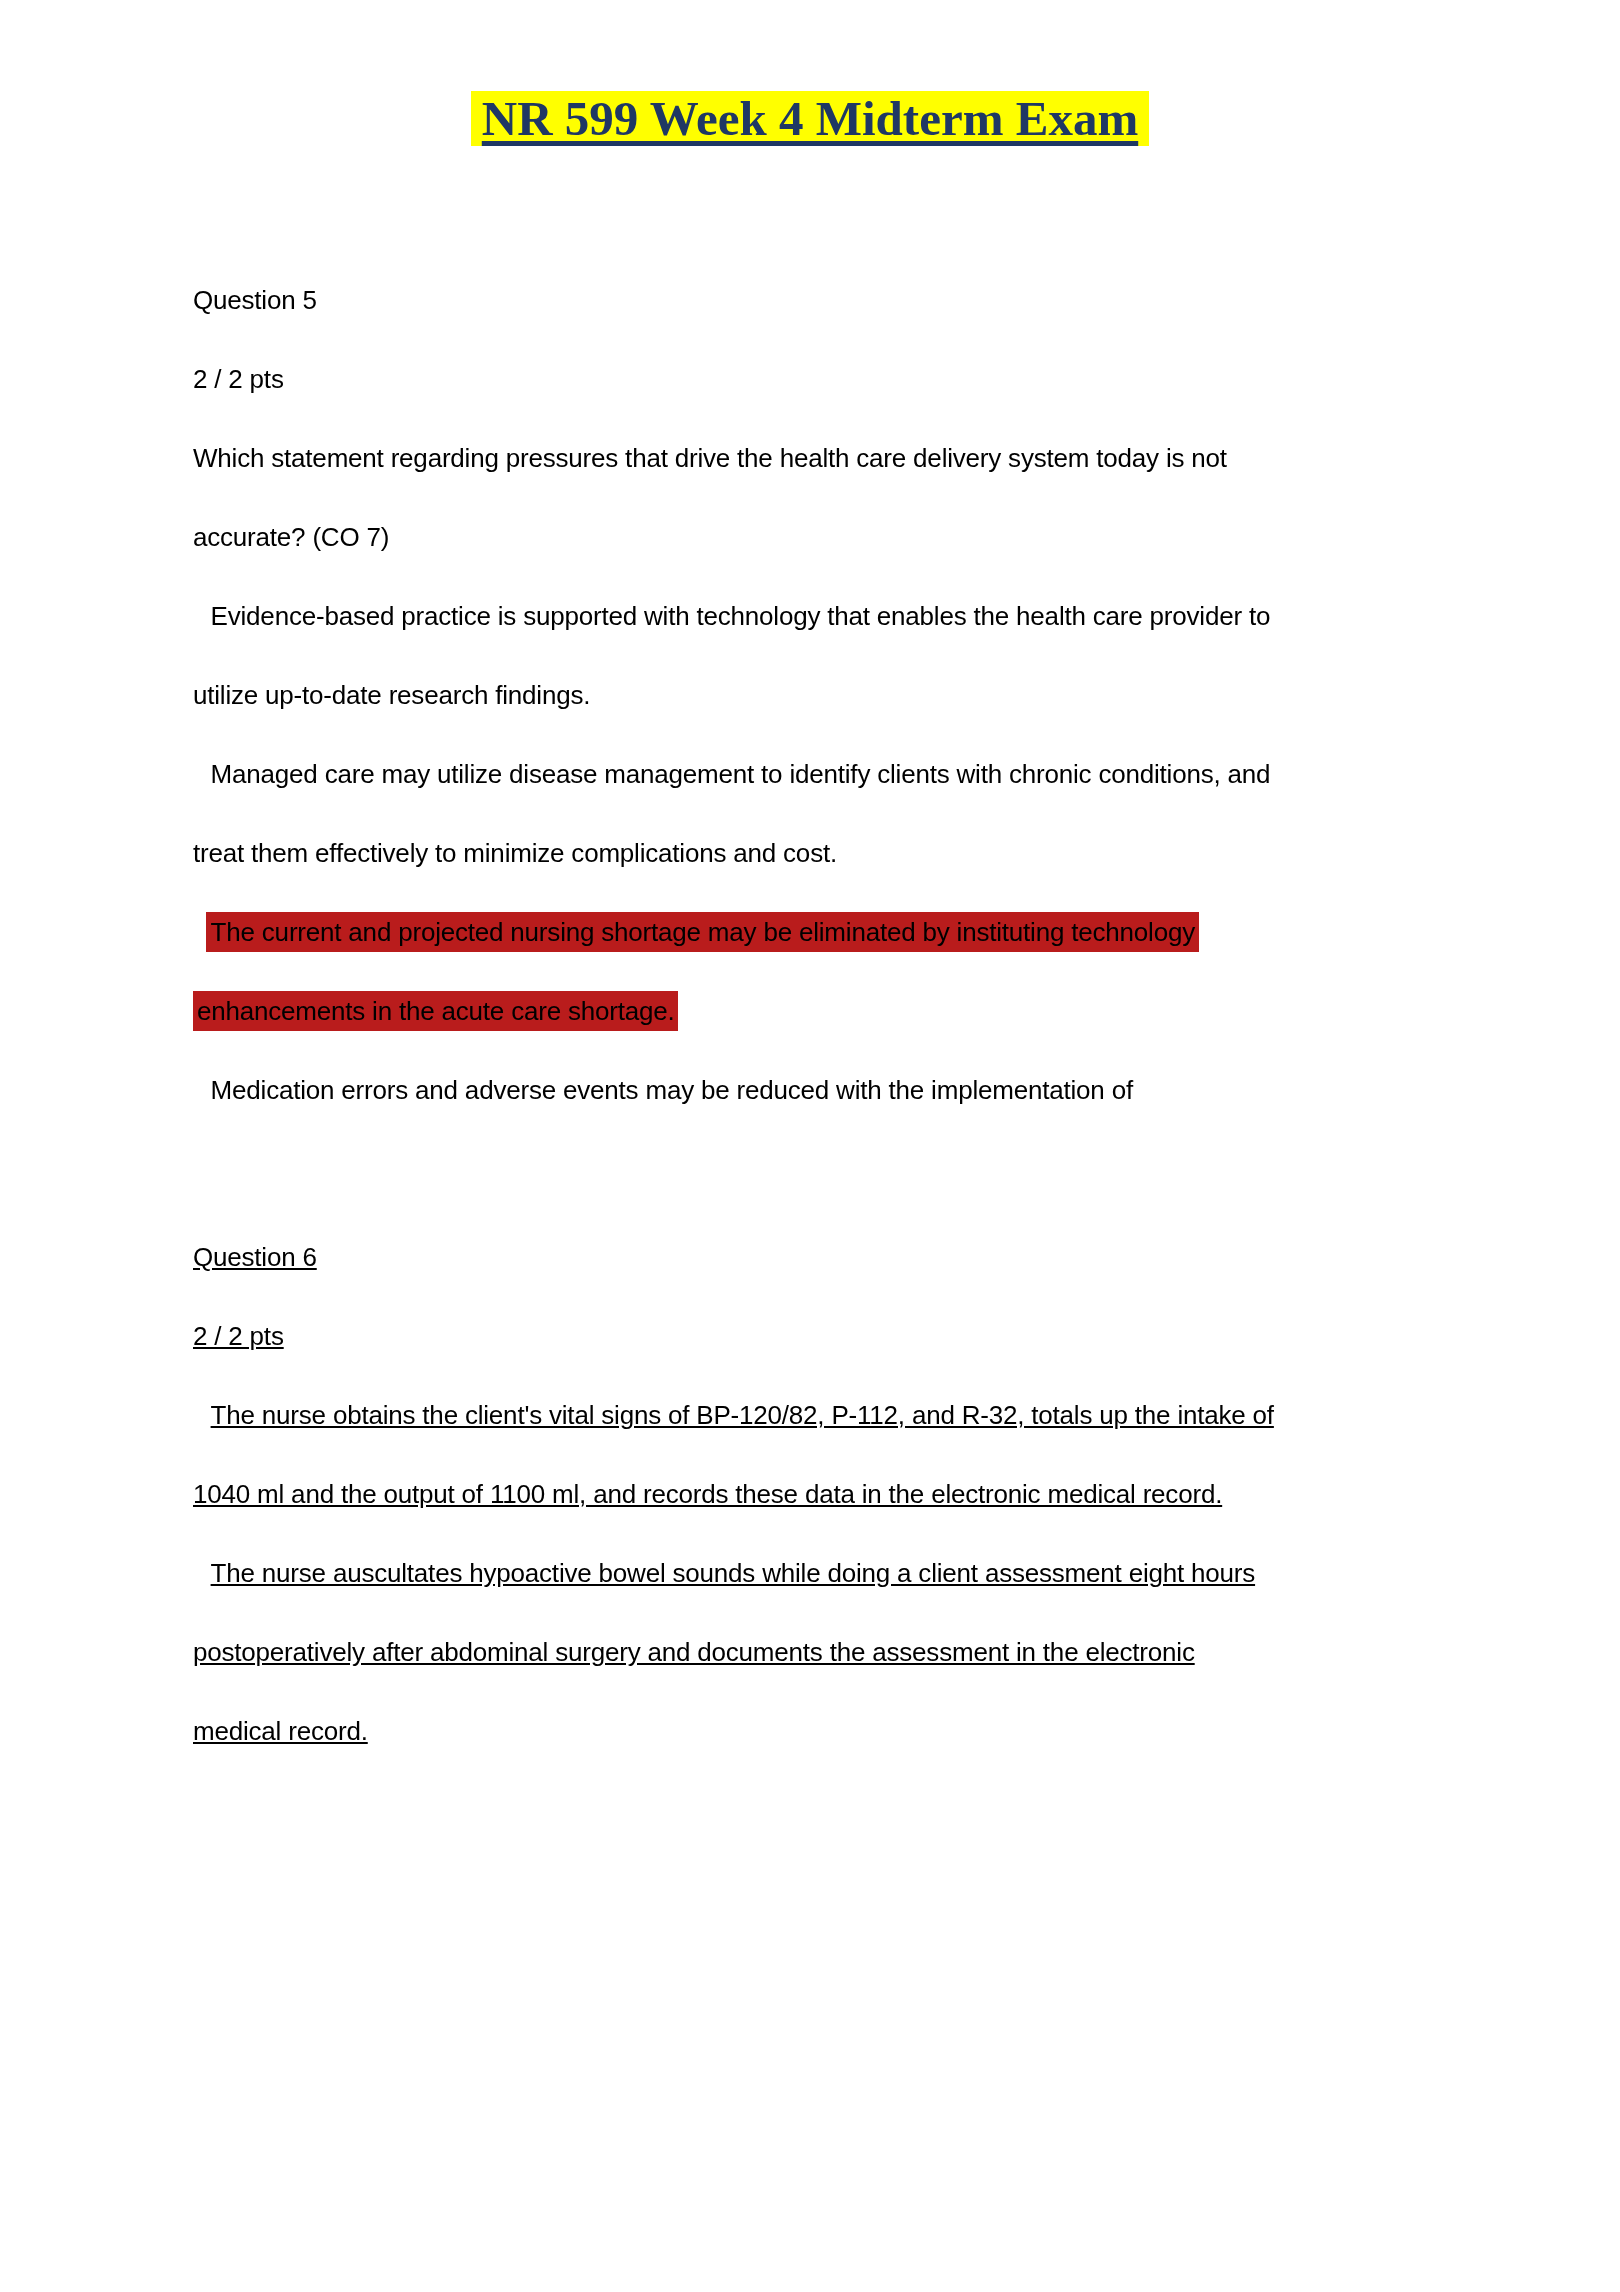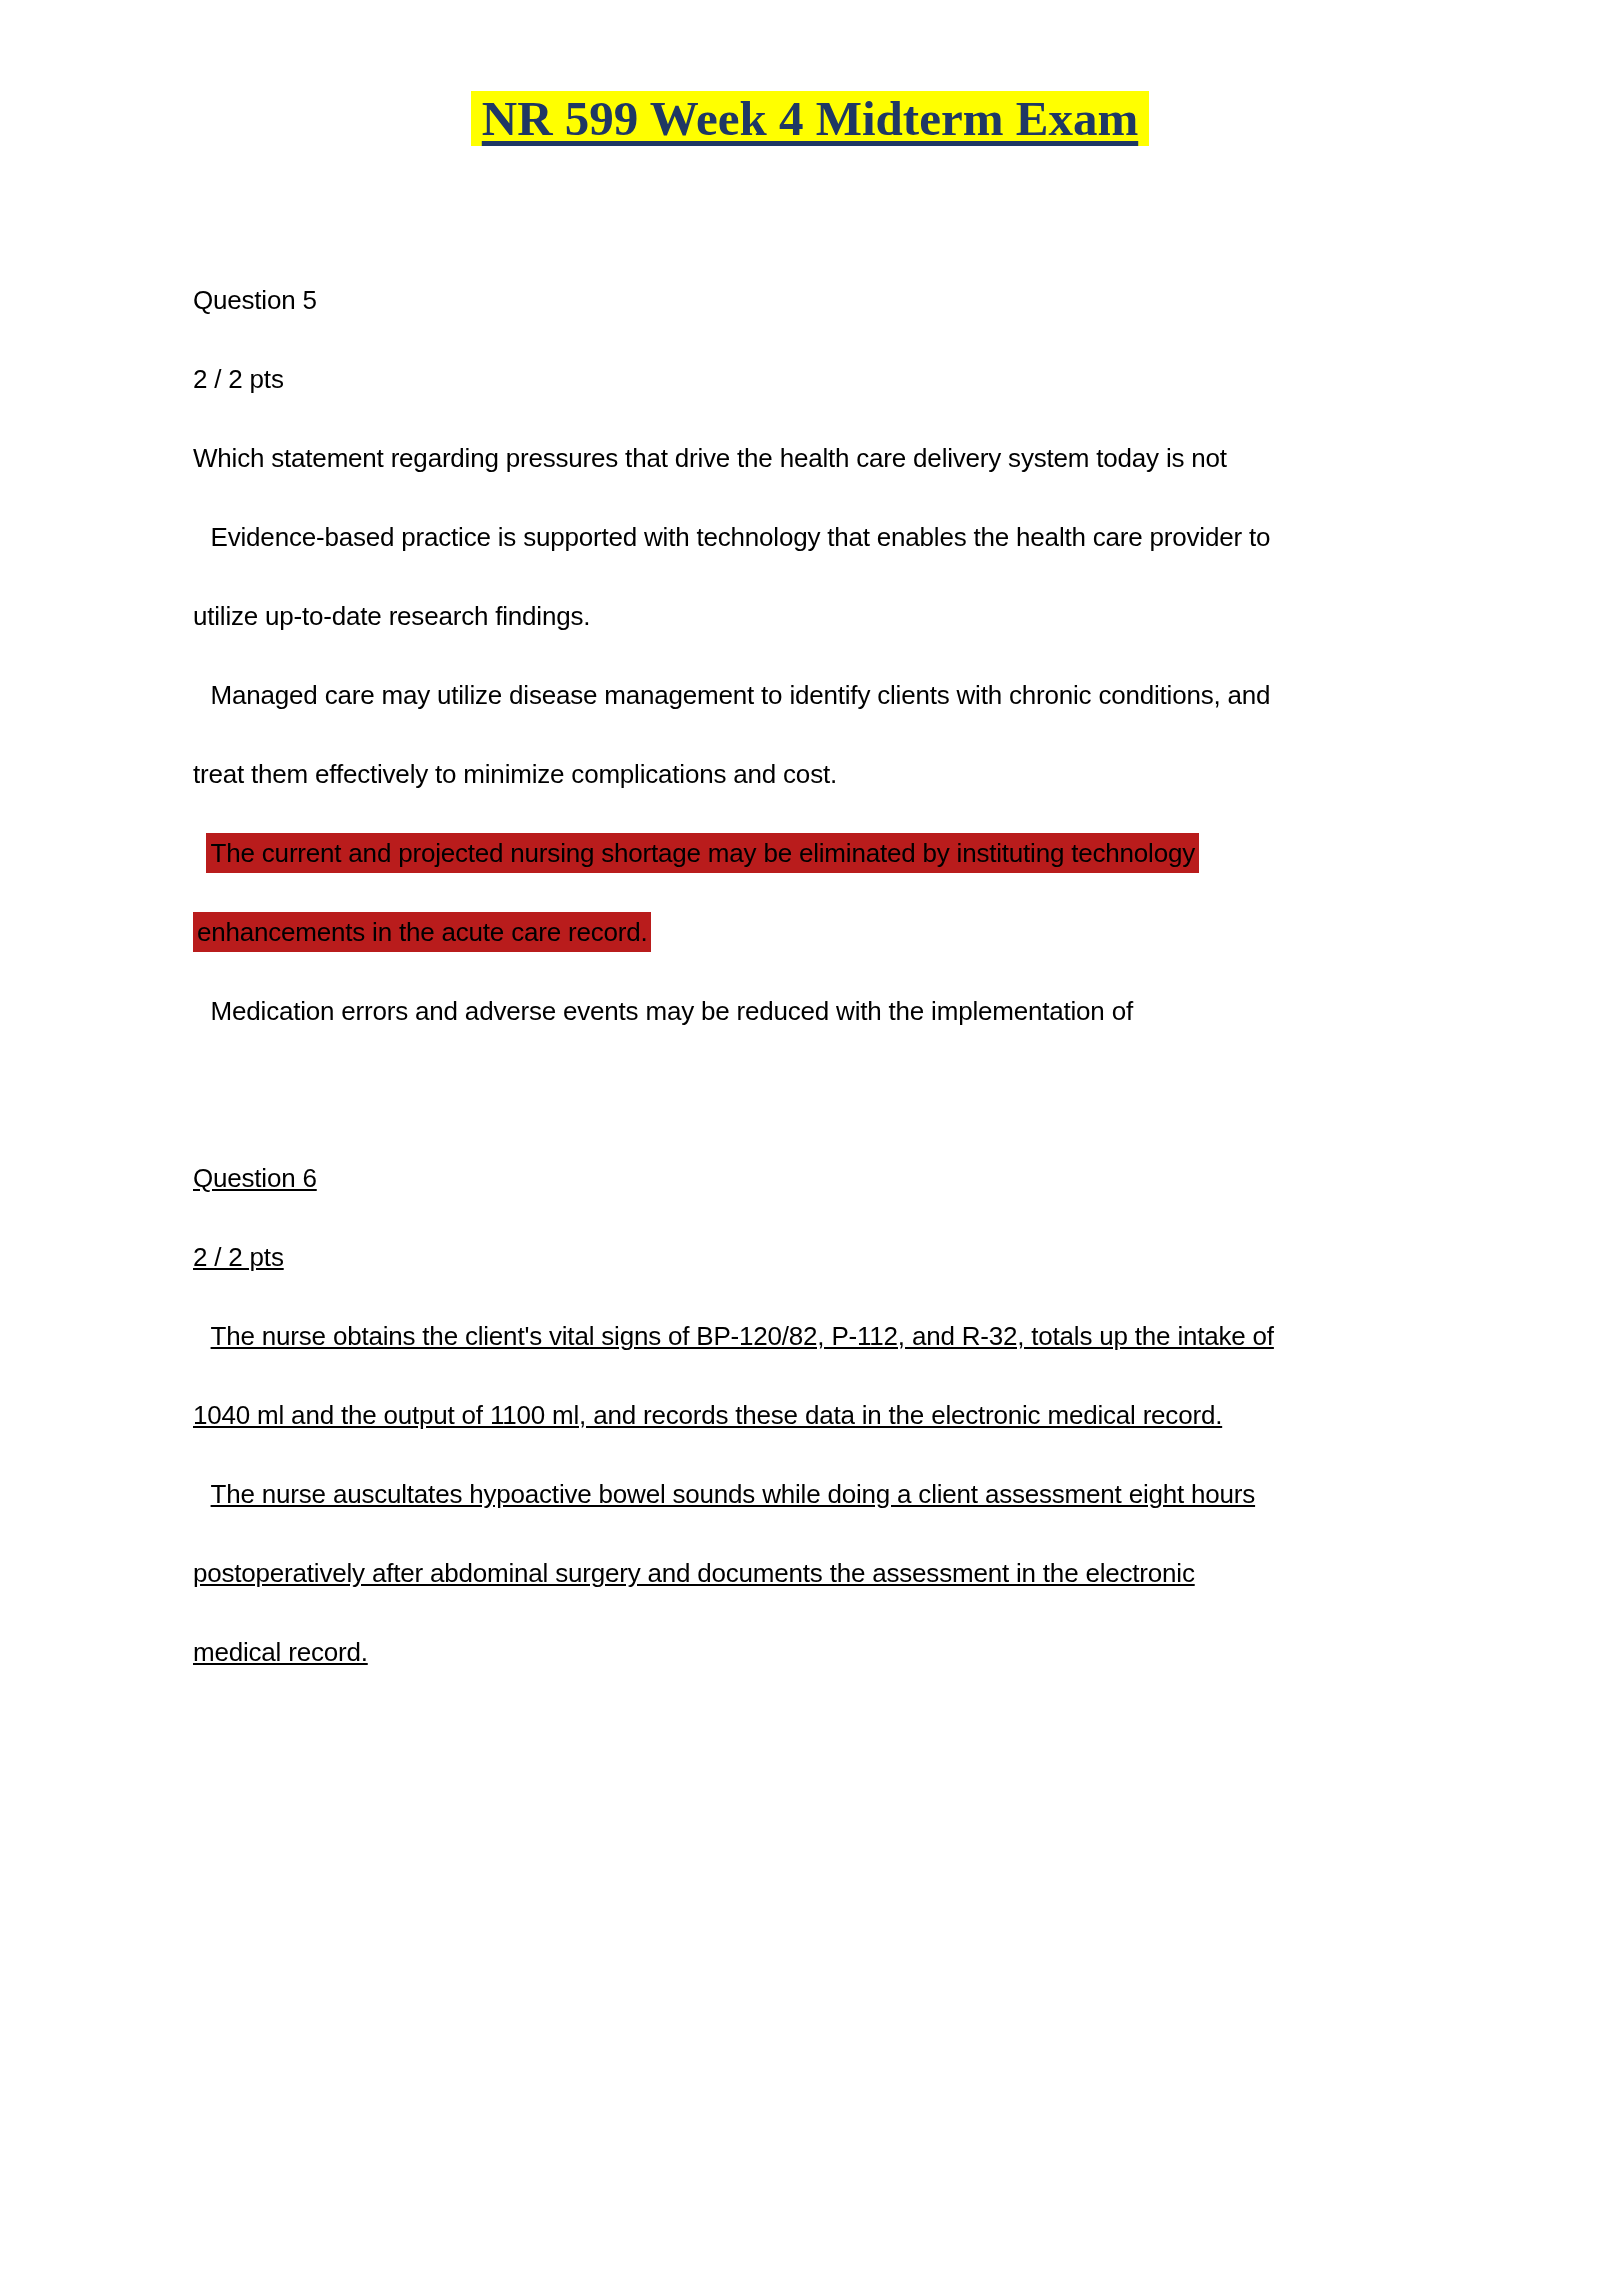--- a/index.html
+++ b/index.html
@@ -65,29 +65,30 @@
   <div class="title-row">
     <span class="title-text">NR 599 Week 4 Midterm Exam</span>
   </div>
 
   <div class="content">
 
     <div class="question-block qb-1">
       <div class="line">Question 5</div>
       <div class="line">2 / 2 pts</div>
       <div class="line">Which statement regarding pressures that drive the health care delivery system today is not</div>
+      <div class="line">accurate? (CO 7)</div>
 
       <div class="line indent">Evidence-based practice is supported with technology that enables the health care provider to</div>
       <div class="line">utilize up-to-date research findings.</div>
 
       <div class="line indent">Managed care may utilize disease management to identify clients with chronic conditions, and</div>
       <div class="line">treat them effectively to minimize complications and cost.</div>
 
       <div class="line indent"><span class="hl">The current and projected nursing shortage may be eliminated by instituting technology</span></div>
-      <div class="line"><span class="hl">enhancements in the acute care record.</span></div>
+      <div class="line"><span class="hl">enhancements in the acute care shortage.</span></div>
 
       <div class="line indent">Medication errors and adverse events may be reduced with the implementation of</div>
     </div>
 
     <div class="question-block qb-2">
       <div class="line">Question 6</div>
       <div class="line">2 / 2 pts</div>
 
       <div class="line indent">The nurse obtains the client's vital signs of BP-120/82, P-112, and R-32, totals up the intake of</div>
       <div class="line">1040 ml and the output of 1100 ml, and records these data in the electronic medical record.</div>

